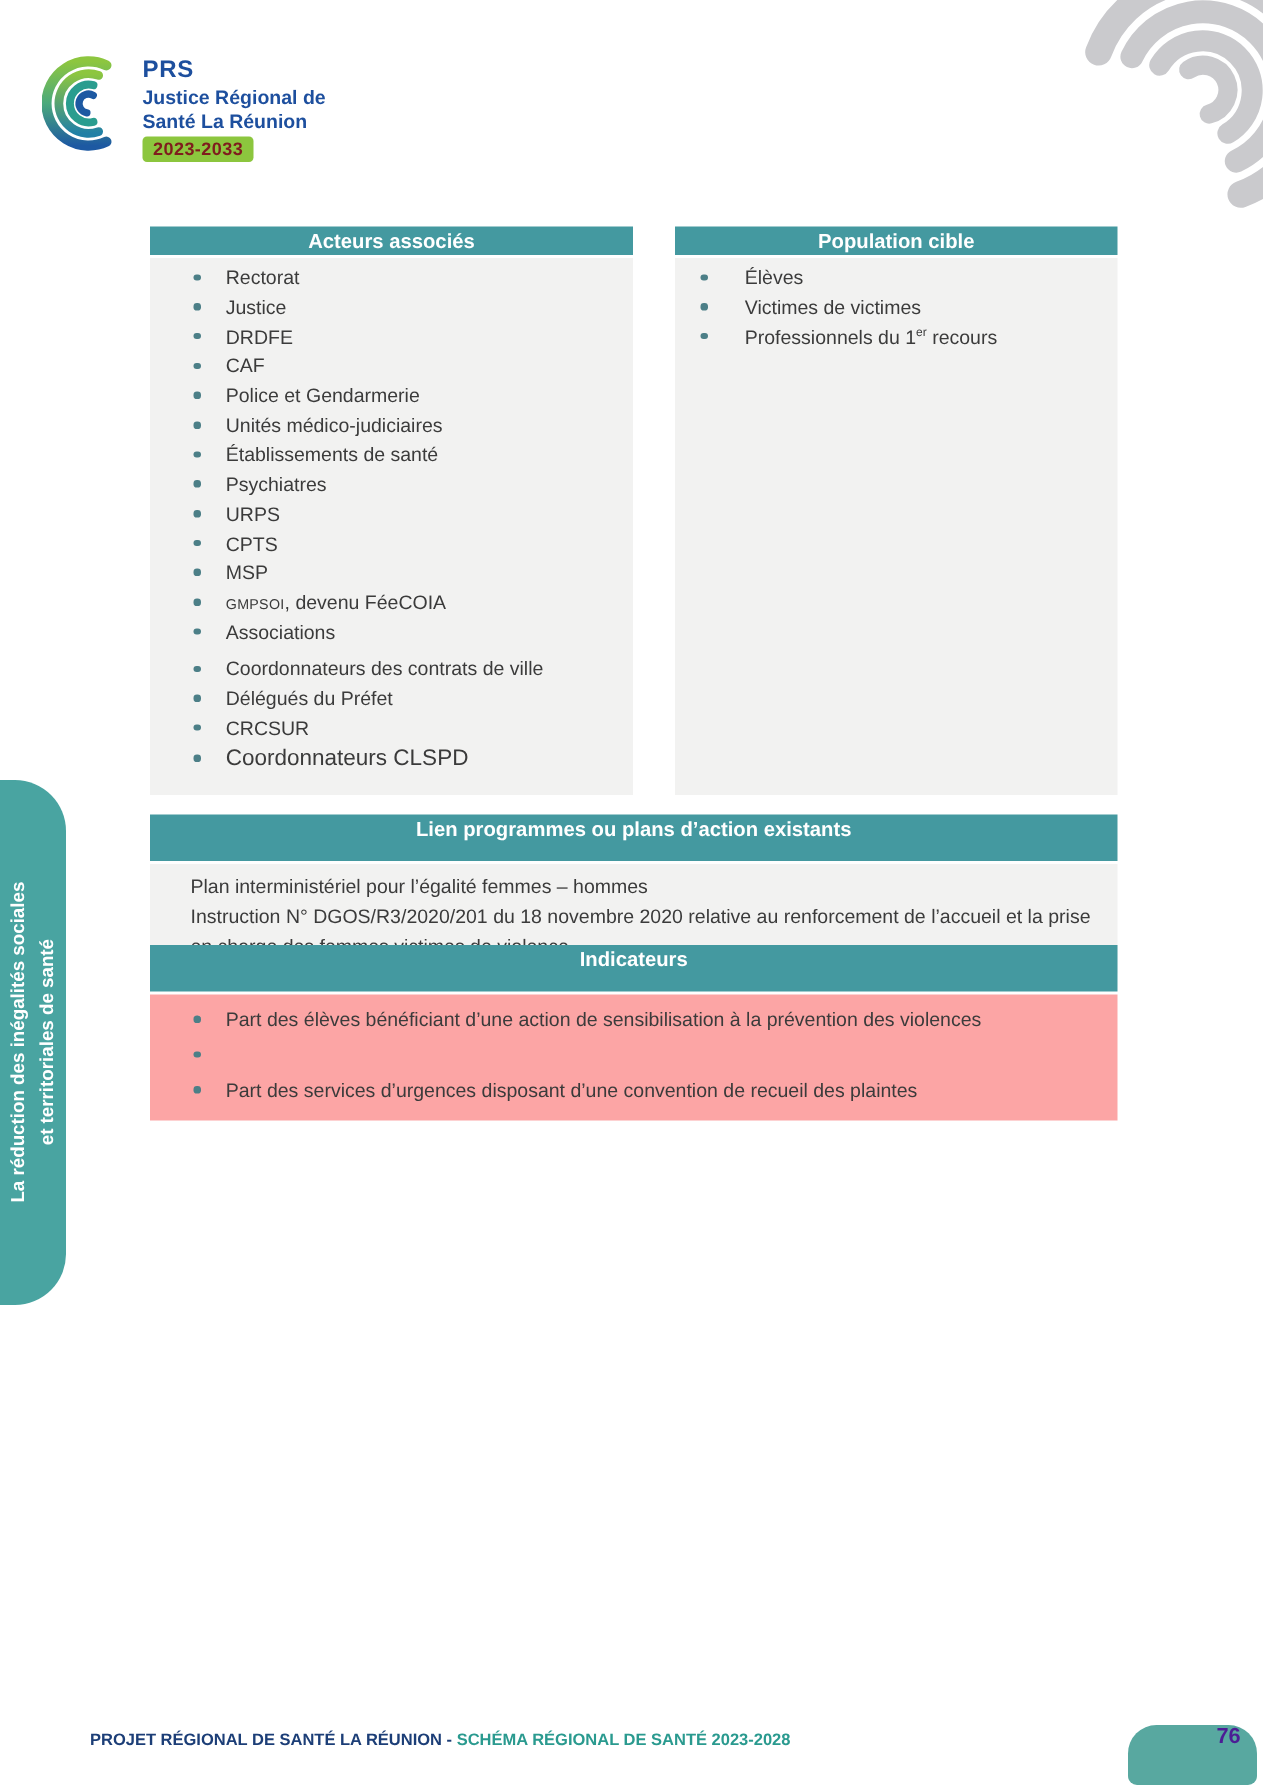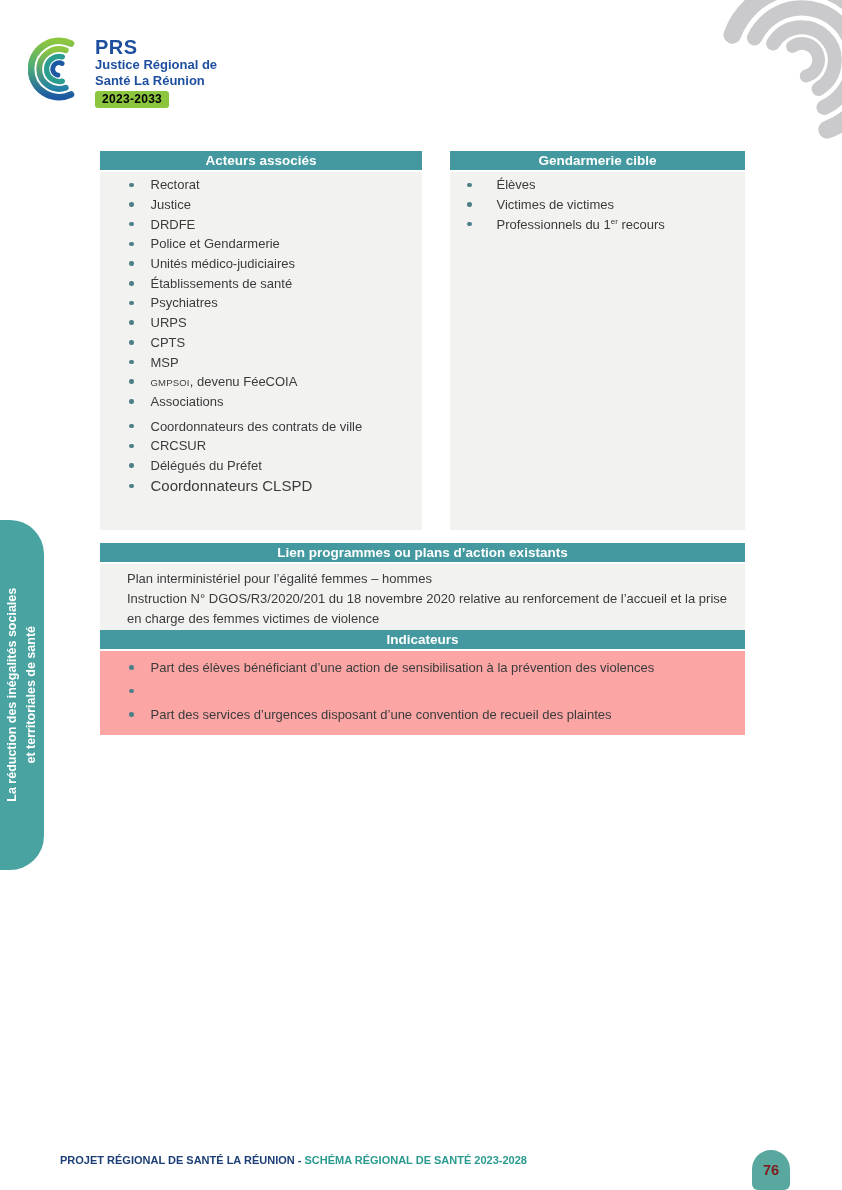--- a/index.html
+++ b/index.html
@@ -5,23 +5,23 @@
   html,body { margin:0; padding:0; background:#ffffff; }
   .page {
     position:relative; width:842px; height:1190px; background:#ffffff;
     overflow:hidden; font-family:"Liberation Sans", sans-serif;
   }
 
   
   .logo { position:absolute; left:28px; top:30px; display:flex; align-items:flex-start; }
   .logo-arcs { width:62px; height:78px; display:block; }
   .logo-text { margin-left:5px; padding-top:7px; }
-  .logo-acronym { font-size:20px; font-weight:bold; color:#1d4f9e; line-height:20px; letter-spacing:0.5px; }
+  .logo-acronym { font-size:16px; font-weight:bold; color:#1d4f9e; line-height:20px; letter-spacing:0.5px; }
   .logo-sub { font-size:13px; font-weight:bold; color:#1d4f9e; line-height:15.5px; }
-  .logo-years { display:inline-block; background:#8cc63e; color:#000000; font-size:12px; font-weight:bold;
+  .logo-years { display:inline-block; background:#8cc63e; color:#7f1d1d; font-size:12px; font-weight:bold;
     padding:1px 7px 2px; border-radius:3px; margin-top:3px; letter-spacing:0.3px; }
 
   
   .corner-arcs { position:absolute; right:0; top:0; width:200px; height:190px; }
 
   
   .side-tab { position:absolute; left:0; top:520px; width:44px; height:350px;
     background:#49a4a1; border-radius:0 34px 34px 0; }
   .side-tab-inner { position:absolute; inset:0; display:flex; align-items:center; justify-content:center; }
   .side-tab-text { transform:rotate(-90deg); white-space:nowrap; text-align:center;
@@ -43,36 +43,36 @@
   .col-b .blist .bullet { margin:0 25px 0 17px; }
   .blist li.gap { margin-top:5px; }
   .blist li.big { font-size:15px; min-height:21px; }
   .caps-small { font-size:9.5px; letter-spacing:0.2px; }
   sup.er { font-size:8px; vertical-align:super; line-height:0; }
 
   
   .section { position:absolute; left:100px; width:645px; }
   .section-lien { top:543px; }
   .section-ind  { top:630px; }
-  .section-header { height:19px; background:#4499a0; color:#ffffff; text-align:center;
+  .section-header { height:31px; background:#4499a0; color:#ffffff; text-align:center;
     font-size:13.5px; font-weight:bold; line-height:19px; margin-bottom:2px; }
   .lien-body { background:#f2f2f1; padding:5px 18px 9px 27px; font-size:13px; color:#3b3b3b;
     line-height:19.8px; }
   .lien-body p { margin:0; }
   .lien-body .just { text-align:justify; }
   .ind-body { background:#fca5a5; padding:5px 0 9px 0; }
   .ind-body li { min-height:23.4px; }
 
   
   .footer { position:absolute; left:60px; top:1154px; font-size:11px; font-weight:bold; }
   .f-left { color:#1c3e77; }
   .f-right { color:#2a9a8f; }
   .page-badge { position:absolute; left:752px; top:1150px; width:38px; height:40px;
-    background:#58a8a0; border-radius:19px 19px 6px 6px; display:flex; align-items:center;
-    justify-content:center; color:#7f1d1d; font-weight:bold; font-size:14.5px; }
+    background:#58a8a0; border-radius:19px 19px 6px 6px; display:flex; 
+    justify-content:center; color:#4c1d95; font-weight:bold; font-size:14.5px;padding-left:48px; }
 </style>
 </head>
 <body>
 
 <div class="page">
 
   <div class="logo">
     <svg class="logo-arcs" viewBox="0 0 64 76">
       <defs>
         <linearGradient id="lg1" x1="0" y1="0" x2="0" y2="1">
@@ -131,20 +131,24 @@
             <li>
                 <span class="bullet"></span>
                 <span>Justice</span>
               </li>
             <li>
                 <span class="bullet"></span>
                 <span>DRDFE</span>
               </li>
             <li>
                 <span class="bullet"></span>
+                <span>CAF</span>
+              </li>
+            <li>
+                <span class="bullet"></span>
                 <span>Police et Gendarmerie</span>
               </li>
             <li>
                 <span class="bullet"></span>
                 <span>Unités médico-judiciaires</span>
               </li>
             <li>
                 <span class="bullet"></span>
                 <span>Établissements de santé</span>
               </li>
@@ -171,35 +175,35 @@
             <li>
                 <span class="bullet"></span>
                 <span>Associations</span>
               </li>
             <li class="gap">
                 <span class="bullet"></span>
                 <span>Coordonnateurs des contrats de ville</span>
               </li>
             <li>
                 <span class="bullet"></span>
+                <span>Délégués du Préfet</span>
+              </li>
+            <li>
+                <span class="bullet"></span>
                 <span>CRCSUR</span>
-              </li>
-            <li>
-                <span class="bullet"></span>
-                <span>Délégués du Préfet</span>
               </li>
             <li class="big">
                 <span class="bullet"></span>
                 <span>Coordonnateurs CLSPD</span>
               </li>
           </ul>
         </div>
       </div>
       <div class="col-b">
-        <div class="col-header">Gendarmerie cible</div>
+        <div class="col-header">Population cible</div>
         <div class="col-body">
           <ul class="blist">
             <li>
                 <span class="bullet"></span>
                 <span>Élèves</span>
               </li>
             <li>
                 <span class="bullet"></span>
                 <span>Victimes de victimes</span>
               </li>

